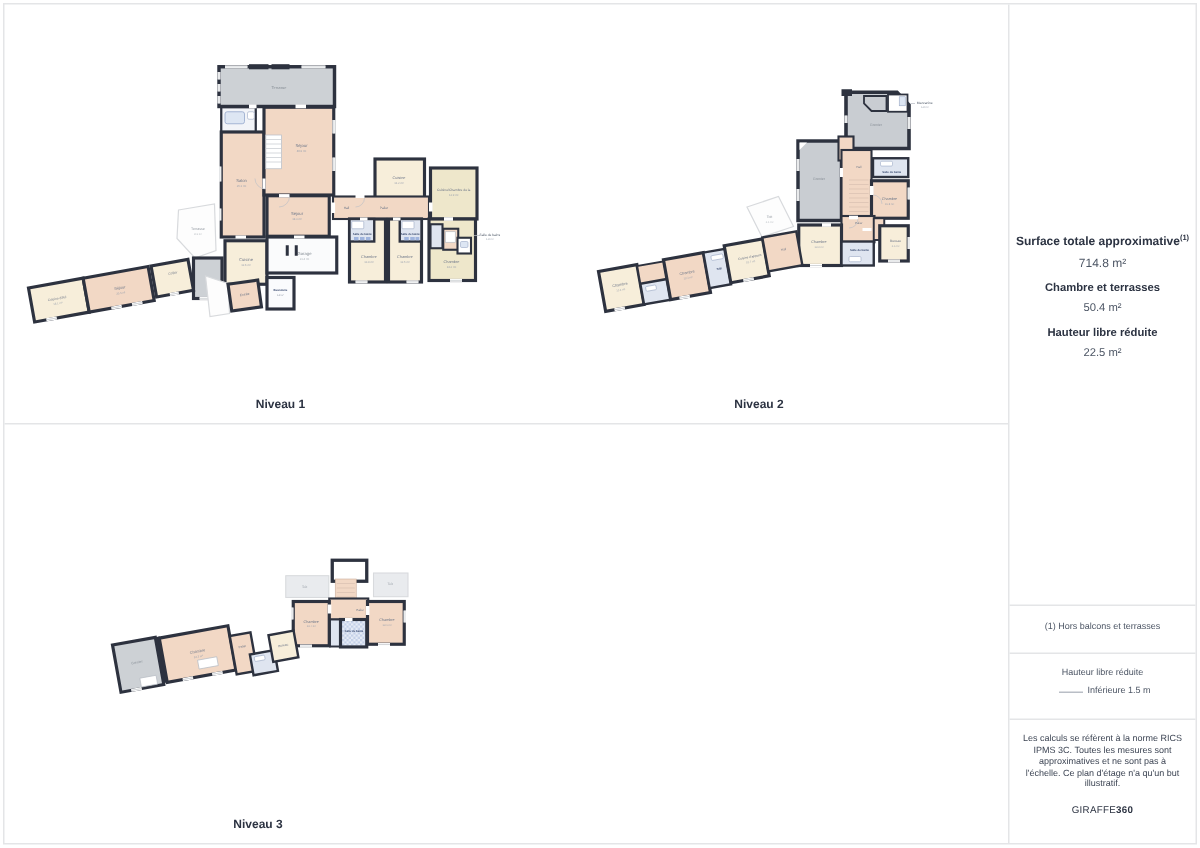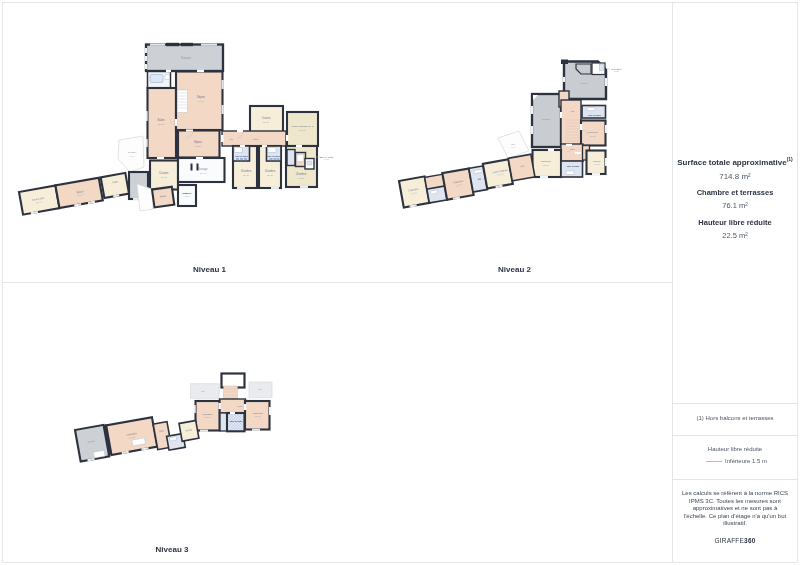--- a/index.html
+++ b/index.html
@@ -19,40 +19,40 @@
 <div class="abs" style="left:673px;top:403px;width:124px;height:1px;background:#e4e5e7;"></div>
 
 <div class="abs" style="left:673px;top:435px;width:124px;height:1px;background:#e4e5e7;"></div>
 
 <div class="abs" style="left:673px;top:479px;width:124px;height:1px;background:#e4e5e7;"></div>
 
 <div class="abs" style="left:673px;top:156px;width:124px;text-align:center;color:#2c3342;">
   <div style="font-size:8px;font-weight:bold;white-space:nowrap;">Surface totale approximative<span style="font-size:5px;vertical-align:super;">(1)</span></div>
   <div style="font-size:8px;color:#4d5665;margin-top:5px;">714.8 m²</div>
   <div style="font-size:7.5px;font-weight:bold;margin-top:7px;">Chambre et terrasses</div>
-  <div style="font-size:7.5px;color:#4d5665;margin-top:4px;">76.1 m²</div>
+  <div style="font-size:7.5px;color:#4d5665;margin-top:4px;">50.4 m²</div>
   <div style="font-size:7.5px;font-weight:bold;margin-top:8px;">Hauteur libre réduite</div>
   <div style="font-size:7.5px;color:#4d5665;margin-top:4px;">22.5 m²</div>
 </div>
 
 <div class="abs" style="left:673px;top:415px;width:124px;text-align:center;font-size:6px;color:#4d5665;">(1) Hors balcons et terrasses</div>
 
 <div class="abs" style="left:673px;top:446px;width:124px;text-align:center;font-size:6px;color:#4d5665;">Hauteur libre réduite</div>
 
 <div class="abs" style="left:706px;top:461px;width:16px;height:1px;background:#b9bec6;"></div>
 
 <div class="abs" style="left:725px;top:458px;font-size:6px;color:#4d5665;">Inférieure 1.5 m</div>
 
 <div class="abs" style="left:673px;top:490px;width:124px;text-align:center;font-size:6px;line-height:7.6px;color:#3d4554;">Les calculs se réfèrent à la norme RICS<br>IPMS 3C. Toutes les mesures sont<br>approximatives et ne sont pas à<br>l'échelle. Ce plan d'étage n'a qu'un but<br>illustratif.</div>
 
 <div class="abs" style="left:673px;top:537px;width:124px;text-align:center;font-size:6.5px;color:#2c3342;letter-spacing:0.2px;">GIRAFFE<b>360</b></div>
 
-<div class="abs" style="left:126px;top:265px;width:100px;text-align:right;font-size:8px;font-weight:bold;color:#2c3342;">Niveau 1</div>
-
-<div class="abs" style="left:431px;top:265px;width:100px;text-align:right;font-size:8px;font-weight:bold;color:#2c3342;">Niveau 2</div>
+<div class="abs" style="left:137px;top:265px;width:100px;text-align:center;font-size:8px;font-weight:bold;color:#2c3342;">Niveau 1</div>
+
+<div class="abs" style="left:456px;top:265px;width:100px;text-align:center;font-size:8px;font-weight:bold;color:#2c3342;">Niveau 2</div>
 
 <div class="abs" style="left:122px;top:545px;width:100px;text-align:center;font-size:8px;font-weight:bold;color:#2c3342;">Niveau 3</div>
 
 <svg class="abs" style="left:0;top:0;" width="800" height="565" viewBox="0 0 800 565">
 <defs>
 <pattern id="tiles" width="3" height="3" patternUnits="userSpaceOnUse">
   <rect width="3" height="3" fill="#e7ecf6"></rect>
   <rect width="1.5" height="1.5" fill="#c3d0e8"></rect>
   <rect x="1.5" y="1.5" width="1.5" height="1.5" fill="#c3d0e8"></rect>
 </pattern>

